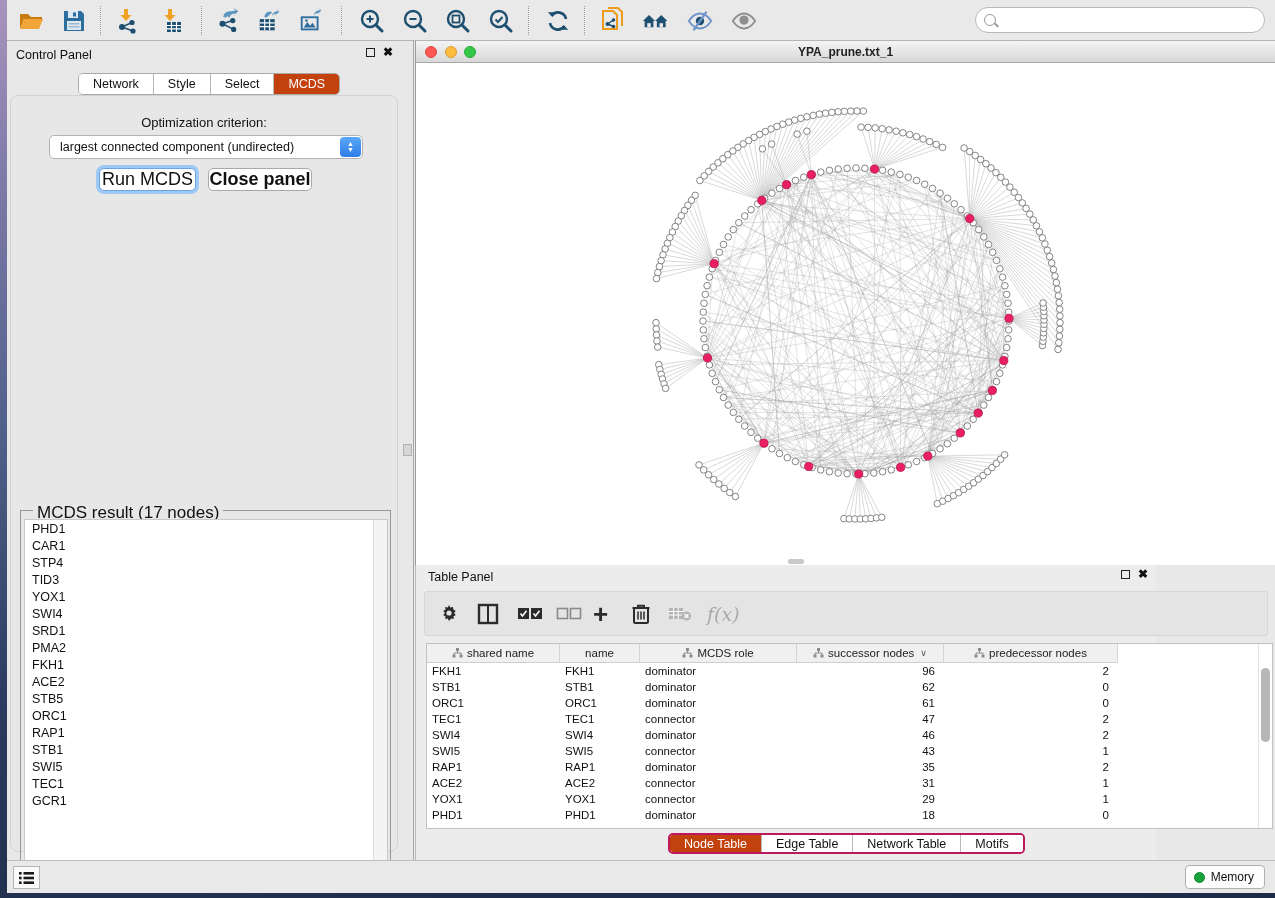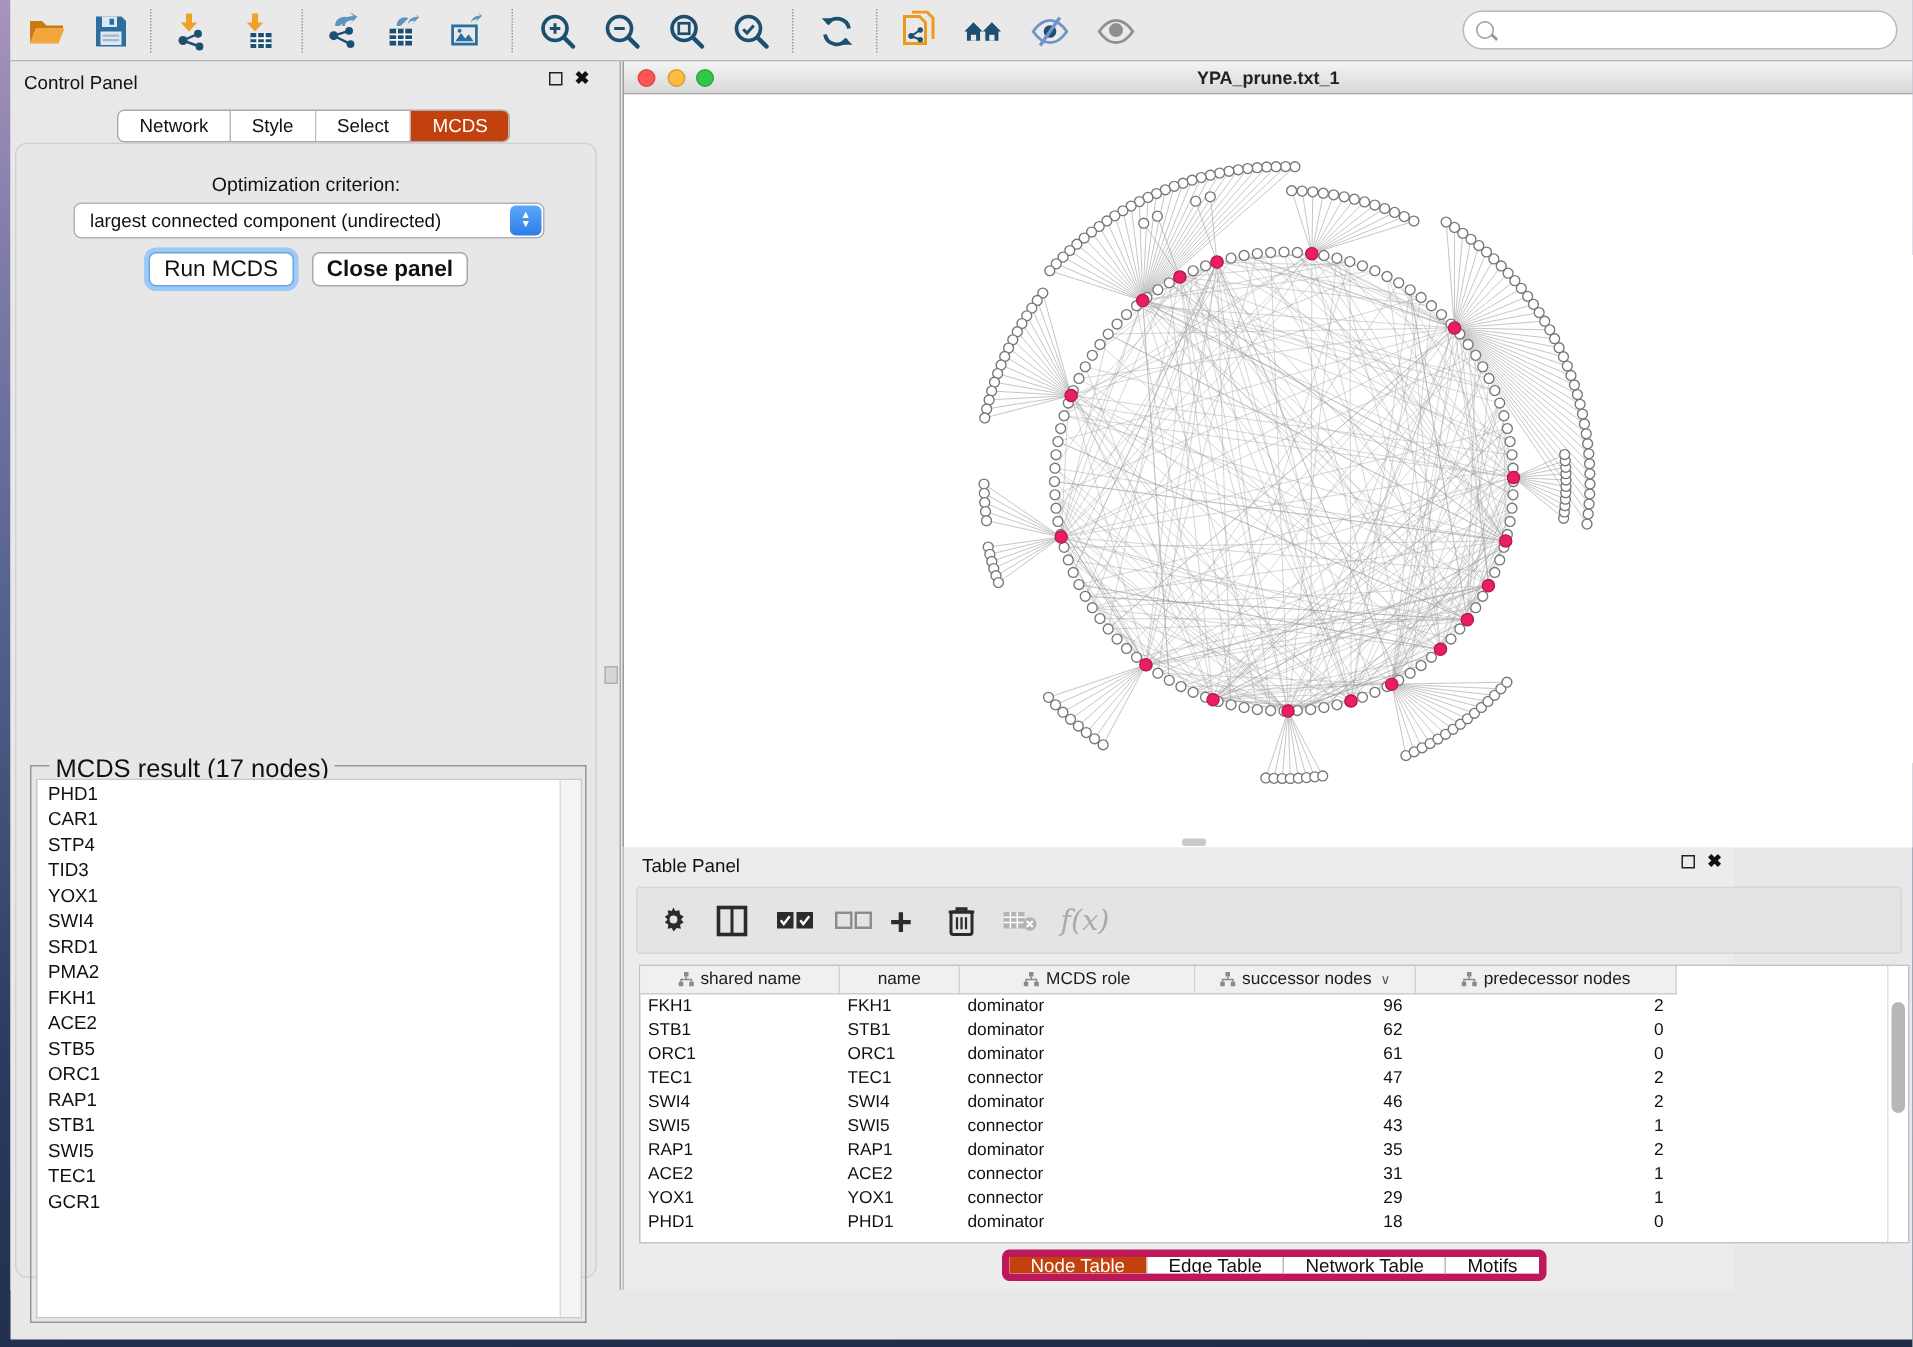--- a/index.html
+++ b/index.html
@@ -25,21 +25,21 @@
   .close-btn { font-size:12px; font-weight:bold; color:#111; line-height:9px; }
   .seg-tabs { position:absolute; display:flex; border:1px solid #a9a9a9; border-radius:5px; overflow:hidden; background:#fff; height:22px; }
   .seg-tab { font-size:12.5px; color:#111; padding:0 14px; display:flex; align-items:center; border-right:1px solid #b9b9b9; background:#fff; }
   .seg-tab:last-child { border-right:none; }
   .seg-tab.active { background:#c2410c; color:#fff; }
   #cp-tabs { left:71px; top:32px; }
   #cp-content { position:absolute; left:3px; top:54px; width:388px; height:757px; background:#e7e7e7; border:1px solid #d2d2d2; border-radius:8px; }
   #opt-label { position:absolute; left:0; top:19px; width:100%; text-align:center; font-size:13px; color:#111; }
   #criterion-select { position:absolute; left:38px; top:39px; width:314px; height:24px; background:#fff; border:1px solid #b3b3b3; border-radius:5px; display:flex; align-items:center; font-size:12.5px; color:#111; padding-left:10px; }
   #criterion-select .stepper { position:absolute; right:1px; top:1px; width:21px; height:20px; border-radius:4px; background:linear-gradient(#5aa8f8,#2e7de8); color:#fff; display:flex; flex-direction:column; align-items:center; justify-content:center; font-size:7px; line-height:6px; }
-  .cp-btn { position:absolute; top:72px; height:23px; background:#fff; border:1px solid #a8a8a8; border-radius:5px; font-size:15px; color:#111; display:flex; align-items:center; justify-content:center; }
+  .cp-btn { position:absolute; top:72px; height:23px; background:#fff; border:1px solid #a8a8a8; border-radius:5px; font-size:18px; color:#111; display:flex; align-items:center; justify-content:center; }
   #run-btn { left:88px; width:97px; box-shadow:0 0 0 3px #9ec8f5; border-color:#6ba6e0; }
   #close-panel-btn { left:197px; width:104px;font-weight:bold; }
   #mcds-group { position:absolute; left:9px; top:414px; width:371px; height:372px; border:1px solid #979797; }
   #mcds-group-title { position:absolute; left:12px; top:-8px; background:#e7e7e7; padding:0 4px; font-size:17px; color:#111; }
   #mcds-list { position:absolute; left:3px; top:8px; width:364px; height:360px; background:#fff; border:1px solid #c9c9c9; overflow:hidden; }
   .mcds-item { font-size:12.5px; color:#111; padding:1.5px 0 1.5px 7px; }
   #mcds-scroll { position:absolute; right:0; top:0; width:14px; height:100%; background:#f4f4f4; border-left:1px solid #ddd; }
 
   
   #splitter { position:absolute; left:394px; top:41px; width:14px; height:819px; background:#e8e8e8; }
@@ -68,21 +68,21 @@
   #nt-header { position:absolute; left:0; top:0; height:19px; display:flex; background:#f0f0f0; border-bottom:1px solid #cfcfcf; }
   .nt-hcell { position:relative; display:flex; align-items:center; justify-content:center; gap:4px; font-size:11.5px; color:#1c1c1c; border-right:1px solid #d4d4d4; background:#f0f0f0; }
   .tree-ico { width:11px; height:10px; flex:none; }
   .sort-chev { font-size:9px; color:#555; margin-left:2px; }
   .nt-row { position:absolute; left:0; height:16px; width:832px; display:flex; }
   .nt-cell { font-size:11.5px; color:#111; padding:1px 0 0 5px; overflow:hidden; white-space:nowrap; }
   .nt-cell.num { text-align:right; }
   #nt-vscroll { position:absolute; right:2px; top:22px; width:9px; height:158px; }
   #nt-vscroll .thumb { position:absolute; left:0; top:2px; width:9px; height:74px; background:#b7b7b7; border-radius:5px; }
   #nt-vline { position:absolute; right:13px; top:0; width:1px; height:184px; background:#e2e2e2; }
-  #bottom-tabs { left:252px; top:268px; position:absolute; display:flex; border:5px solid #be185d; border-radius:5px; overflow:hidden; height:21px; background:#fff; }
+  #bottom-tabs { left:252px; top:268px; position:absolute; display:flex; border:2px solid #be185d; border-radius:5px; overflow:hidden; height:21px; background:#fff; }
 
   
   #status-bar { position:absolute; left:0; top:860px; width:1268px; height:33px; background:#e9e9e9; border-top:1px solid #bdbdbd; }
   #list-btn { position:absolute; left:6px; top:5px; width:27px; height:23px; background:#fafafa; border:1px solid #b5b5b5; display:flex; align-items:center; justify-content:center; }
   #memory-btn { position:absolute; right:10px; top:4px; height:24px; padding:0 10px 0 8px; background:#fdfdfd; border:1px solid #b0b0b0; border-radius:4px; display:flex; align-items:center; gap:6px; font-size:12px; color:#111; }
   #memory-dot { width:11px; height:11px; border-radius:50%; background:#18a23c; border:1px solid #0e8a2e; }
 </style>
 </head>
 <body>
 
@@ -1212,13 +1212,29 @@
     </div>
 
     <div class="seg-tabs" id="bottom-tabs">
       <span class="seg-tab active">Node Table</span>
       <span class="seg-tab">Edge Table</span>
       <span class="seg-tab">Network Table</span>
       <span class="seg-tab">Motifs</span>
     </div>
   </div>
 
+  <div id="status-bar">
+    <span id="list-btn">
+      <svg width="17" height="14" viewBox="0 0 17 14">
+          <rect x="1" y="1" width="2.6" height="2.6" fill="#1b1b1b"></rect>
+          <rect x="1" y="5.7" width="2.6" height="2.6" fill="#1b1b1b"></rect>
+          <rect x="1" y="10.4" width="2.6" height="2.6" fill="#1b1b1b"></rect>
+          <rect x="5.5" y="1" width="10.5" height="2.6" fill="#1b1b1b"></rect>
+          <rect x="5.5" y="5.7" width="10.5" height="2.6" fill="#1b1b1b"></rect>
+          <rect x="5.5" y="10.4" width="10.5" height="2.6" fill="#1b1b1b"></rect>
+        </svg>
+      </span>
+    <span id="memory-btn">
+      <span id="memory-dot"></span>
+      <span>Memory</span>
+    </span>
+  </div>
 </div>
 
 </body></html>

